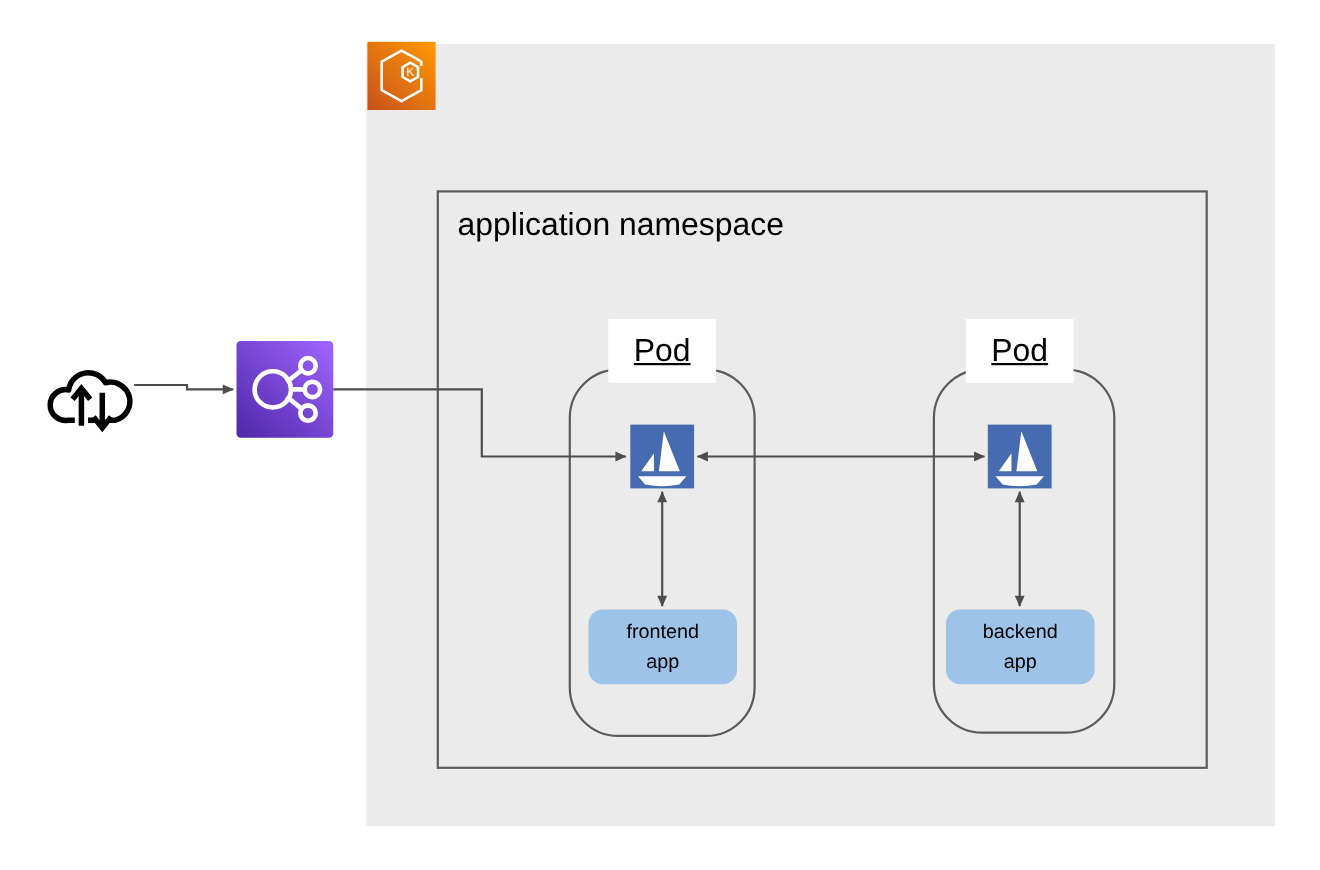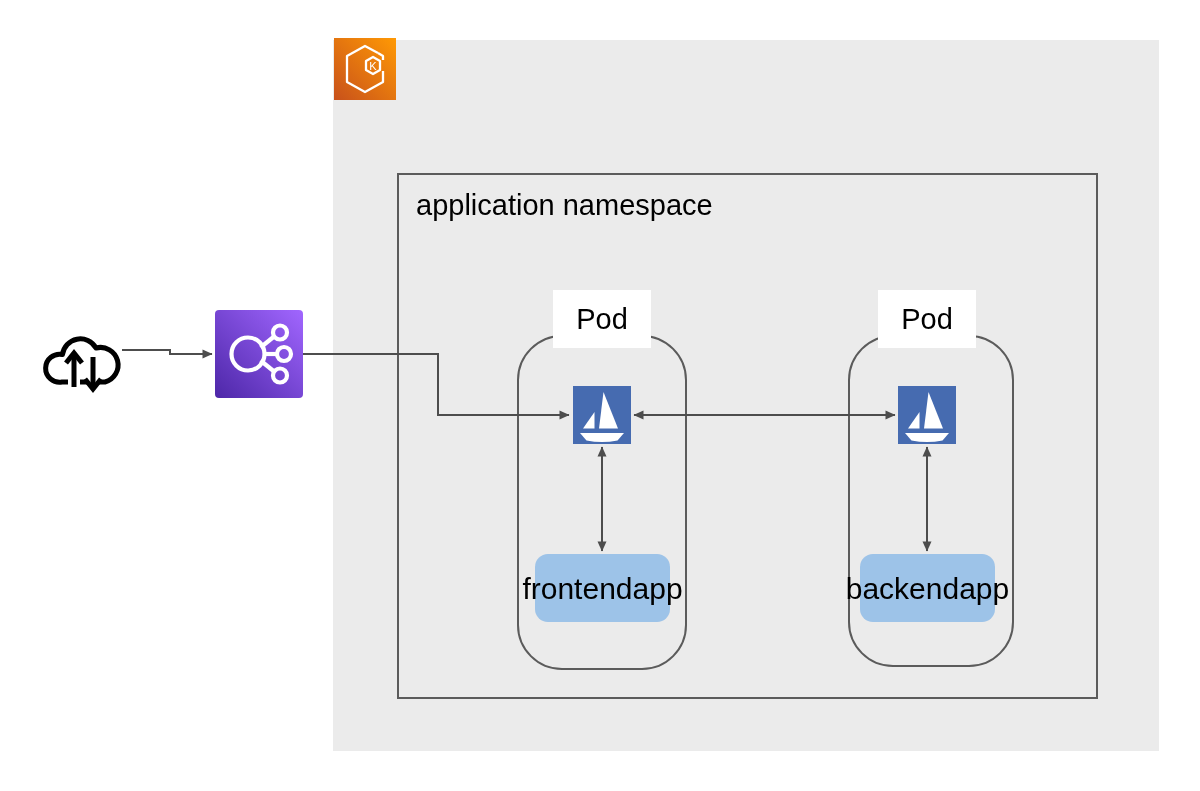--- a/index.html
+++ b/index.html
@@ -19,32 +19,32 @@
   .eks svg{position:absolute;inset:0;}
 
   .ns-box{position:absolute;left:397px;top:173px;width:701px;height:526px;border:2px solid var(--shape-border);padding-left:24px;}
   .ns-label{position:absolute;left:17px;top:14px;font-size:29px;color:var(--text);white-space:nowrap;}
 
   .pod{position:absolute;border:2px solid var(--shape-border);border-radius:45px;background:transparent;}
   .pod-left{left:517px;top:335px;width:170px;height:335px;}
   .pod-right{left:848px;top:335px;width:166px;height:332px;}
 
   .pod-label{position:absolute;top:290px;width:98px;height:58px;background:var(--label-bg);
-             display:flex;align-items:center;justify-content:center;font-size:29px;color:var(--text);}
+             display:flex;align-items:center;justify-content:center;font-size:29px;color:var(--text);text-decoration:underline;}
   .pod-label-left{left:553px;}
   .pod-label-right{left:878px;}
 
   .istio{position:absolute;width:58px;height:58px;background:var(--istio-blue);}
   .istio-left{left:573px;top:386px;}
   .istio-right{left:898px;top:386px;}
   .istio svg{position:absolute;inset:0;}
 
   .app-box{position:absolute;width:135px;height:68px;background:var(--app-blue);border-radius:13px;
-           display:flex;flex-direction:row;align-items:center;justify-content:center;
-           font-size:30px;line-height:27px;color:var(--text);top:554px;}
+           display:flex;flex-direction:column;align-items:center;justify-content:center;
+           font-size:18px;line-height:27px;color:var(--text);top:554px;}
   .app-left{left:535px;}
   .app-right{left:860px;}
 
   .cloud{position:absolute;left:38px;top:318px;width:90px;height:78px;}
   .cloud .outline{stroke:var(--text);stroke-width:5;fill:none;stroke-linejoin:round;}
   .cloud .halo{stroke:var(--page-bg);stroke-width:12;fill:none;}
   .cloud .arrowline{stroke:var(--text);stroke-width:5;fill:none;stroke-linejoin:miter;}
 
   .elb{position:absolute;left:215px;top:310px;width:88px;height:88px;border-radius:4px;
        background:linear-gradient(45deg,var(--elb-from),var(--elb-to));}

